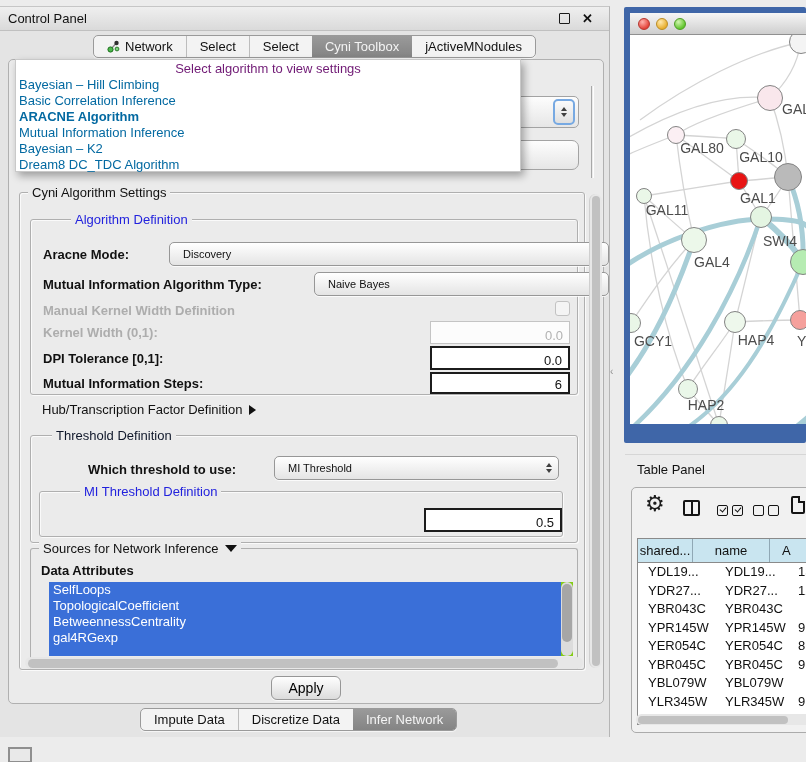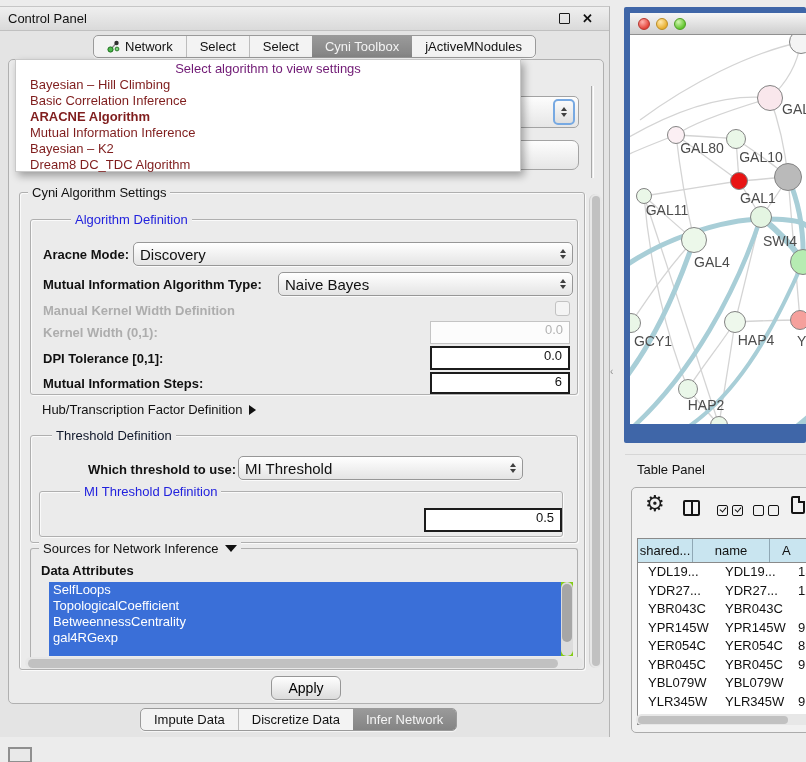--- a/index.html
+++ b/index.html
@@ -25,51 +25,51 @@
   .tab.after-selected { border-left:none; }
   .net-icon { width:13px; height:13px; margin-right:5px; }
   
   .main-panel { position:absolute; left:8px; top:52px; width:596px; height:645px;
                 background:#ebebeb; border:1px solid #b0b0b0; border-radius:5px; }
   
   .algo-popup { position:absolute; left:6px; top:-1px; width:506px; height:113px;
                 background:#ffffff; border:1px solid #c9c9c9; box-shadow:3px 4px 8px rgba(0,0,0,.33);
                 z-index:40; font-size:13px; }
   .algo-placeholder { height:17px; line-height:17px; text-align:center; color:#701a75; }
-  .algo-item { height:16px; line-height:16px; padding-left:14px; color:#7f1d1d; white-space:nowrap; }
+  .algo-item { height:16px; line-height:16px; padding-left:3px; color:#0369a1; white-space:nowrap; }
   .algo-item.sel { font-weight:bold; }
   
   .frag-combo { position:absolute; border:1px solid #a3a3a3; border-radius:5px;
                 background:linear-gradient(#fdfdfd,#e6e6e6); }
   .frag-stepper { position:absolute; border:2px solid #77a9e2; border-radius:5px;
                   background:linear-gradient(#fbfbfb,#dfdfdf); display:flex; flex-direction:column;
                   align-items:center; justify-content:center; gap:2px; }
   .grp-edge { position:absolute; border-left:1px solid #a8a8a8; border-right:1px solid #fdfdfd; }
   
   .grp { position:absolute; border:1px solid #afafaf; border-radius:3px;
          box-shadow:inset 1px 1px 0 rgba(255,255,255,.75), 1px 1px 0 rgba(255,255,255,.75); }
   .grp-label { position:absolute; top:-8px; left:8px; background:#ebebeb; padding:0 4px;
                font-size:13px; white-space:nowrap; display:flex; align-items:center; }
   .lbl-blue { color:#2222dd;margin-left:32px; }
   .lbl-green { color:#0f172a;margin-left:13px; }
   .cp-label { position:absolute; font-size:13px; white-space:nowrap; }
   .b { font-weight:bold; }
   .dis { color:#adadad; }
   
   .cp-combo { position:absolute; background:linear-gradient(#ffffff,#e4e4e4); border:1px solid #979797;
-              border-radius:5px; font-size:15px; display:flex; align-items:center; padding-left:6px;
-              box-shadow:0 1px 0 rgba(255,255,255,.8); }
+              border-radius:5px; font-size:11px; display:flex; align-items:center; padding-left:13px;
+              box-shadow:0 1px 0 rgba(255,255,255,.8);margin-left:36px; }
   .stepper { position:absolute; right:6px; top:50%; transform:translateY(-50%);
              display:flex; flex-direction:column; gap:2px; }
   .tri-up { width:0; height:0; border-left:3.5px solid transparent; border-right:3.5px solid transparent; border-bottom:4.5px solid #3f3f3f; }
   .tri-down { width:0; height:0; border-left:3.5px solid transparent; border-right:3.5px solid transparent; border-top:4.5px solid #3f3f3f; }
   .tri-right { width:0; height:0; border-top:5px solid transparent; border-bottom:5px solid transparent; border-left:7px solid #111; margin-left:7px; }
   .tri-dn-big { width:0; height:0; border-left:6px solid transparent; border-right:6px solid transparent; border-top:7px solid #111; margin-left:6px; }
   .cp-field { position:absolute; background:#fff; border:2px solid #1c1c1c; font-size:13px;
-              display:flex; align-items:flex-start; justify-content:flex-end; padding-right:6px; }
+              display:flex; align-items:flex-end; justify-content:flex-end; padding-right:6px; }
   .cp-field.disabled { border:1px solid #c4c4c4; background:#fcfcfc; color:#b2b2b2; }
   .checkbox { position:absolute; border:1.5px solid #c2c2c2; border-radius:3px; background:#f4f4f4; }
   
   .attr-list { position:absolute; background:#84cc16; overflow:hidden; }
   .attr-item { height:16px; line-height:16px; font-size:13px; color:#fff; padding-left:4px;
                background:#3a6fd8; margin-right:12px; white-space:nowrap; }
   .attr-vsb { position:absolute; right:0; top:0; bottom:0; width:12px; background:#dcdcdc; border-radius:6px; }
   .attr-vsb .thumb { position:absolute; left:1px; right:1px; top:2px; height:58px; background:#a6a6a6; border-radius:5px; }
   
   .vscroll { position:absolute; background:#e7e7e7; border-left:1px solid #cfcfcf; border-radius:7px; }

